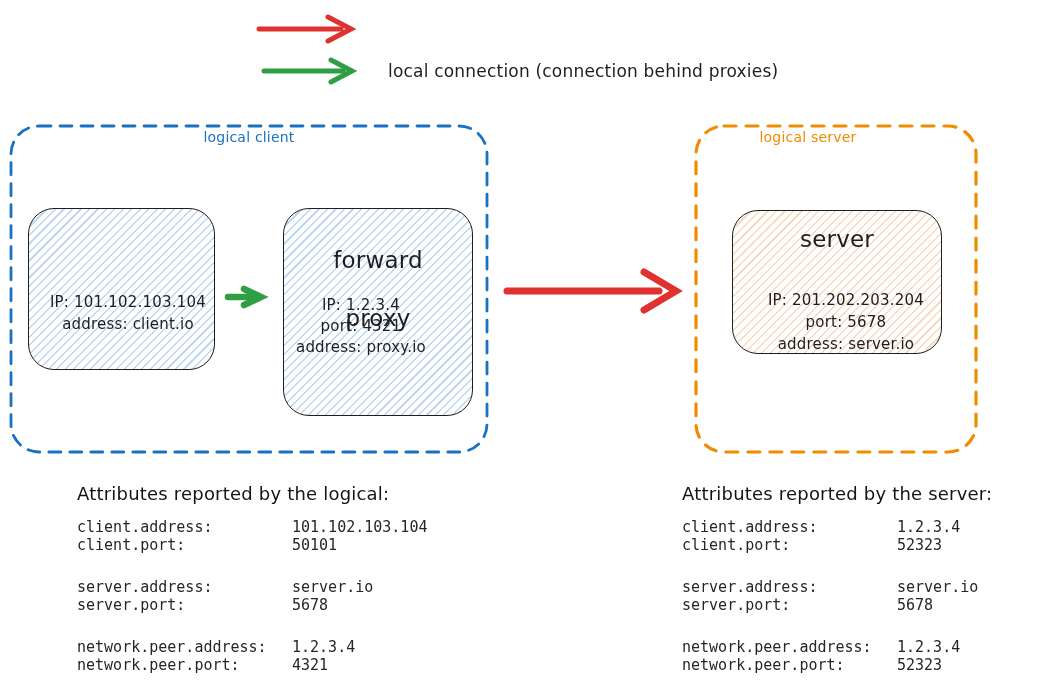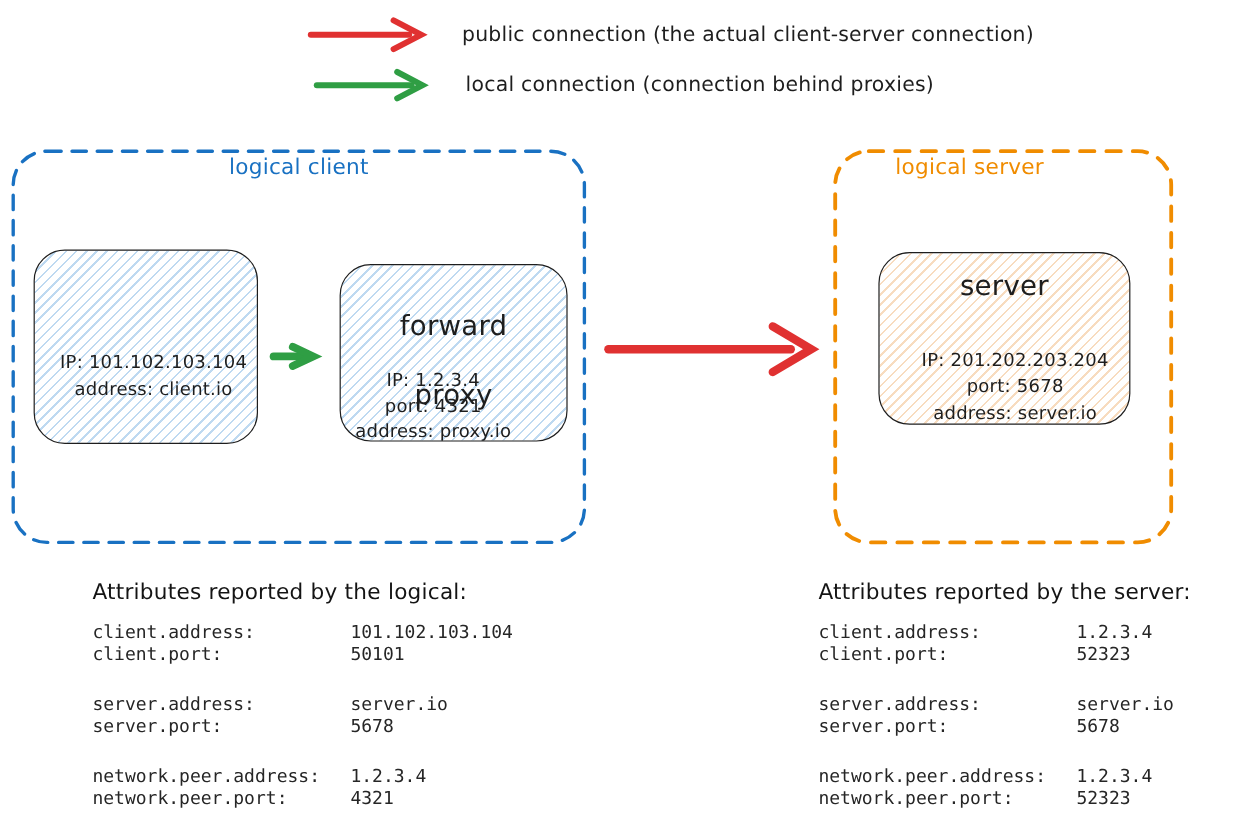--- a/index.html
+++ b/index.html
@@ -3,21 +3,21 @@
 <meta charset="utf-8">
 <style>
   html,body{margin:0;padding:0;background:#ffffff;}
   #canvas{
     position:relative;width:1039px;height:686px;background:#ffffff;overflow:hidden;
     font-family:"DejaVu Sans",sans-serif;color:#1e1e1e;
   }
   svg.overlay{position:absolute;left:0;top:0;width:1039px;height:686px;}
   .hand{font-family:"DejaVu Sans",sans-serif;letter-spacing:.2px;}
   .legend-label{position:absolute;font-size:17px;white-space:nowrap;color:#1e1e1e;}
-  .boundary-label{position:absolute;text-align:center;font-size:18px;white-space:nowrap;}
+  .boundary-label{position:absolute;text-align:center;font-size:14px;white-space:nowrap;}
   .blue-text{color:#1971c2;}
   .orange-text{color:#f08c00;}
   .node{
     position:absolute;border:1.6px solid #1e1e1e;border-radius:26px;
     box-sizing:border-box;
   }
   .hatch-blue{
     background-image:repeating-linear-gradient(135deg,
       rgba(137,186,229,0.55) 0px, rgba(137,186,229,0.55) 1.5px,
       rgba(255,255,255,0) 1.5px, rgba(255,255,255,0) 6px);
@@ -61,33 +61,32 @@
       <path d="M228 297 L251 297"></path>
       <path d="M244 289 L261 297 L244 305"></path>
     </g>
 
     <g stroke="#e03131" stroke-width="7" stroke-linecap="round" fill="none">
       <path d="M507 291 L659 291"></path>
       <path d="M644 272 L676 291 L644 310"></path>
     </g>
   </svg>
 
-  <div class="legend-label hand" style="left:385px;top:19px;">public connection (the actual client-server connection)</div>
   <div class="legend-label hand" style="left:388px;top:61px;">local connection (connection behind proxies)</div>
 
   <div class="boundary-label hand blue-text" style="left:11px;top:129px;width:476px;">logical client</div>
 
   <div class="node hatch-blue" style="left:28px;top:208px;width:187px;height:162px;">
     <div class="node-body hand" style="left:21px;top:82px;">
       <div>IP: 101.102.103.104</div>
       <div>address: client.io</div>
     </div>
   </div>
 
-  <div class="node hatch-blue" style="left:283px;top:208px;width:190px;height:148px;margin-top:12px;">
+  <div class="node hatch-blue" style="left:283px;top:208px;width:190px;height:208px;">
     <div class="node-title hand" style="top:8px;">
       <div>forward</div>
       <div>proxy</div>
     </div>
     <div class="node-body hand" style="left:12px;top:86px;line-height:21px;">
       <div>IP: 1.2.3.4</div>
       <div>port: 4321</div>
       <div>address: proxy.io</div>
     </div>
   </div>

